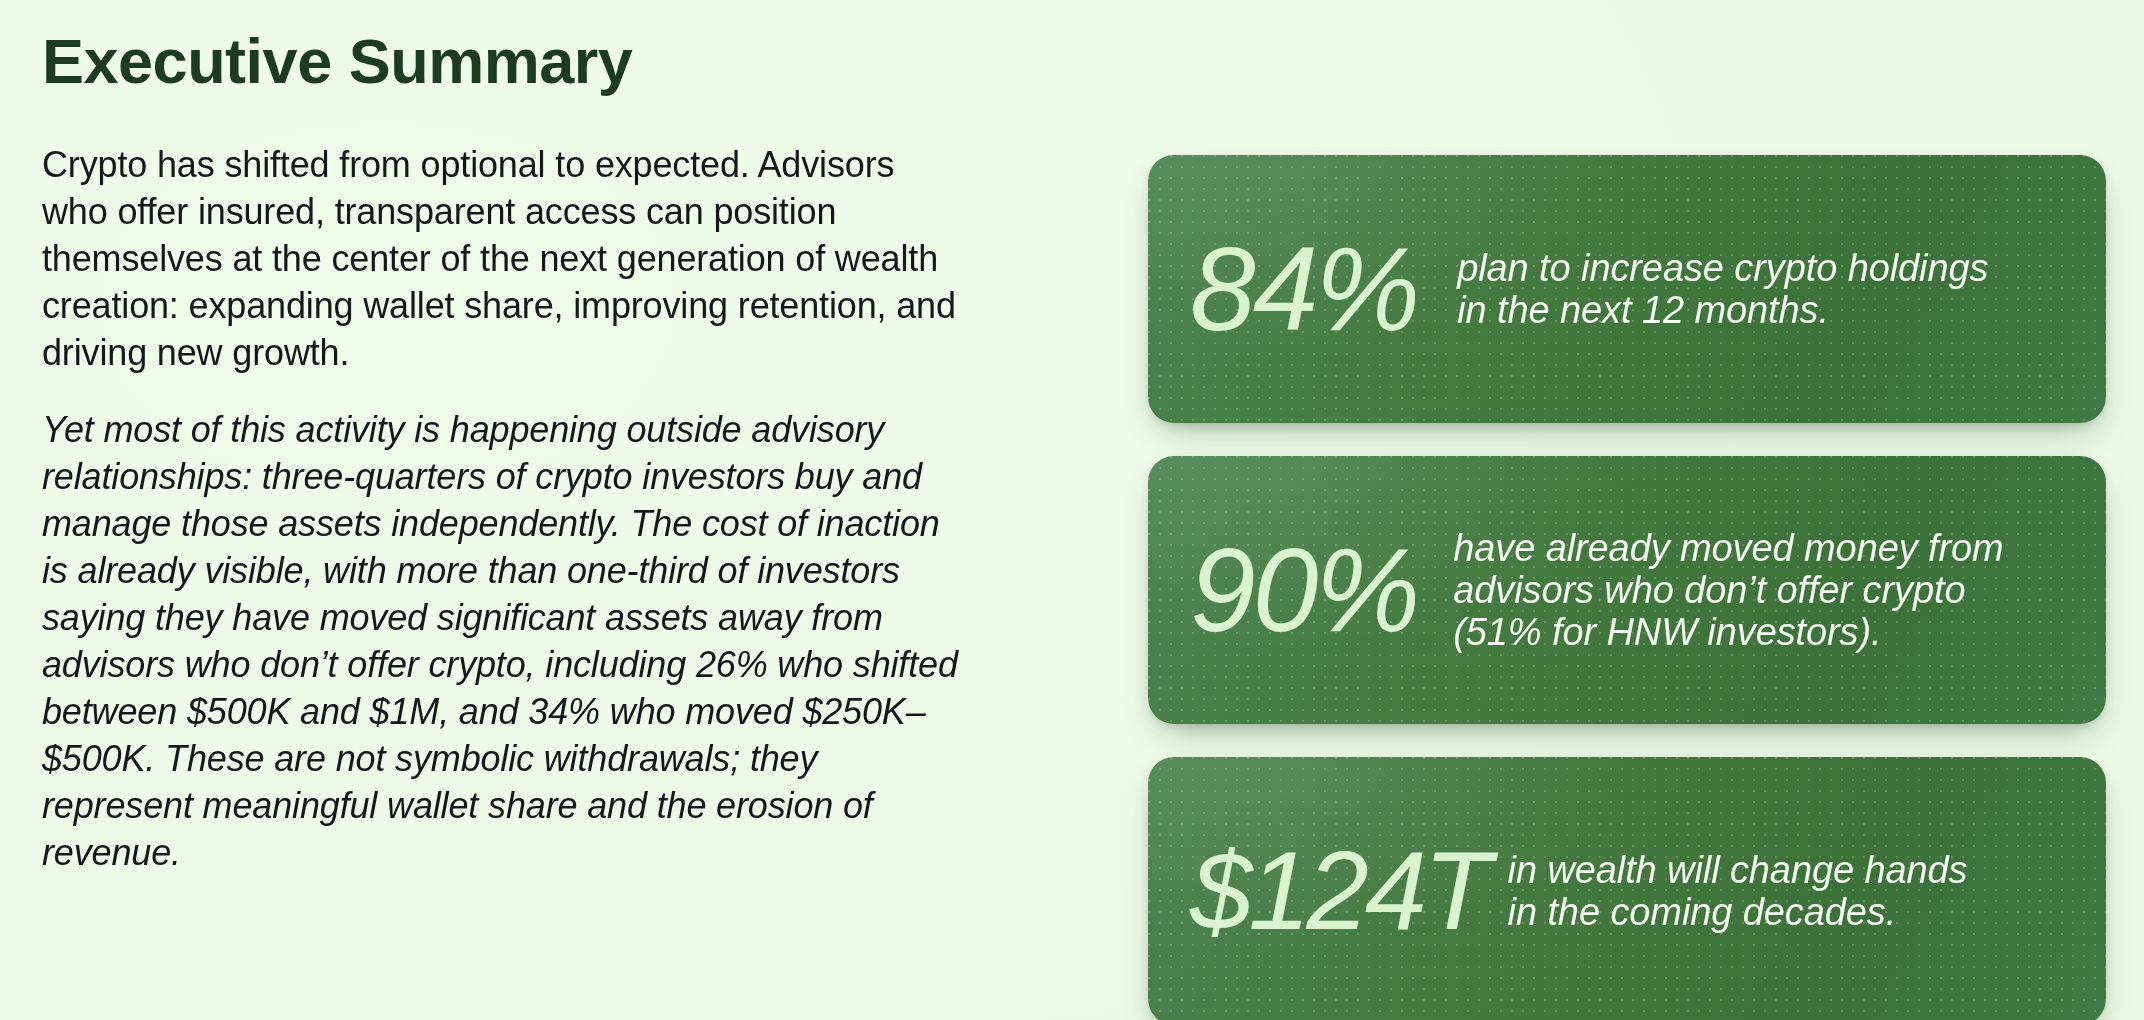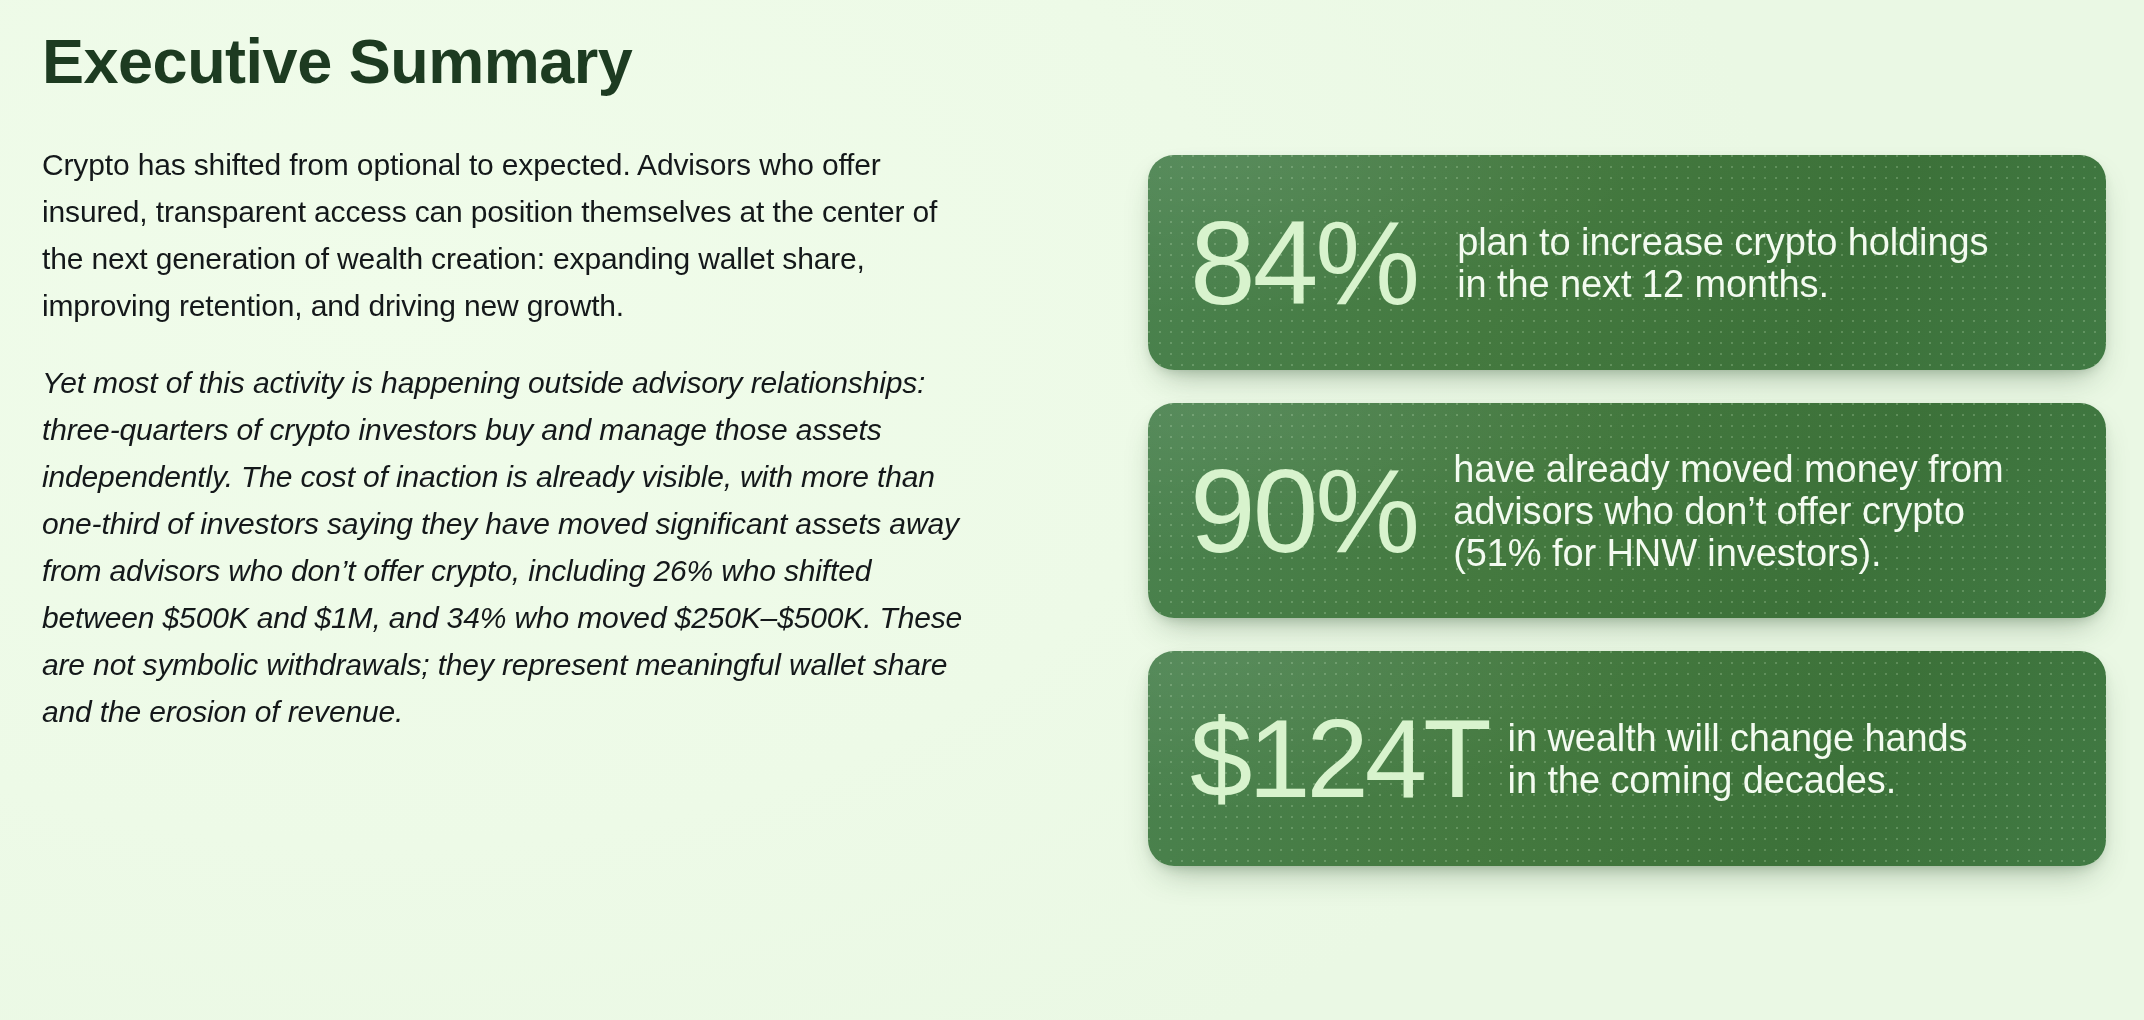--- a/index.html
+++ b/index.html
@@ -38,21 +38,21 @@
   .page-title {
     font-size: 63px;
     line-height: 1.12;
     font-weight: 700;
     letter-spacing: -0.5px;
     color: #1d3b21;
     margin-bottom: 44px;
   }
 
   .body-copy p {
-    font-size: 30px;
+    font-size: 36px;
     line-height: 47px;
     color: #14181a;
     letter-spacing: -0.15px;
     max-width: 925px;
   }
 
   .body-copy p + p {
     margin-top: 30px;
     font-style: italic;
   }
@@ -63,31 +63,32 @@
     left: 1148px;
     top: 155px;
     width: 958px;
     display: flex;
     flex-direction: column;
     gap: 33px;
   }
 
   .stat-card {
     position: relative;
-    height: 215px;
+    height: 268px;
     border-radius: 26px;
     display: flex;
     align-items: center;
     padding: 0 34px 0 42px;
     overflow: hidden;
     background:
       linear-gradient(118deg, #4b8350 0%, #44793f 40%, #3c7139 72%, #417a44 100%);
     box-shadow:
       0 16px 34px -14px rgba(34, 70, 36, 0.42),
       0 4px 12px -4px rgba(34, 70, 36, 0.22);
+    font-style: italic;
   }
 
   
   .stat-card::before {
     content: "";
     position: absolute;
     inset: 0;
     background-image: radial-gradient(circle at 1px 1px, rgba(214, 244, 206, 0.22) 1.1px, transparent 1.2px);
     background-size: 11px 11px;
     pointer-events: none;

